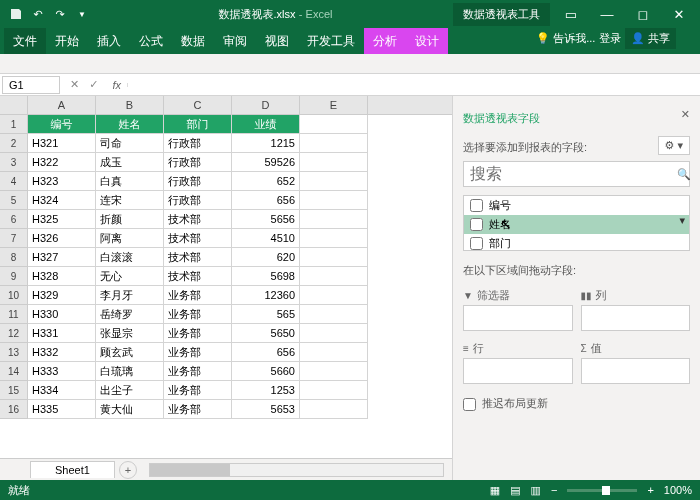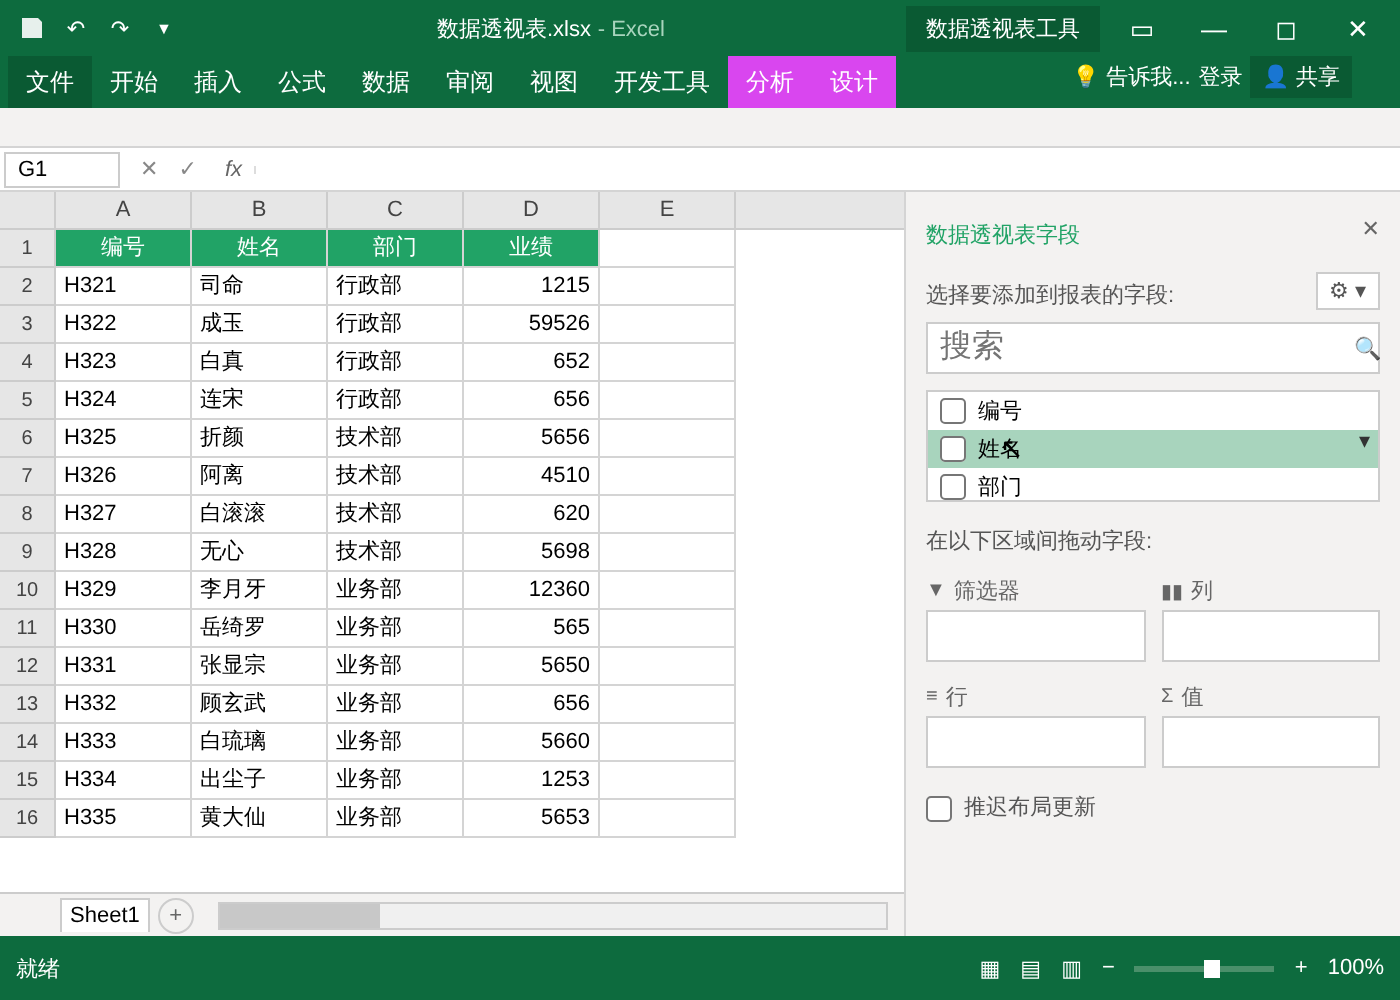--- a/index.html
+++ b/index.html
@@ -31,21 +31,21 @@
 .col-headers{display:flex;background:#e6e6e6;border-bottom:1px solid #ccc}
 .corner{width:28px;height:18px;border-right:1px solid #ccc;background:#e6e6e6}
 .ch{width:68px;height:18px;border-right:1px solid #ccc;text-align:center;line-height:18px;color:#444;background:#e6e6e6}
 .rows{overflow-y:auto;flex:1}
 .row{display:flex;height:19px}
 .rh{width:28px;background:#e6e6e6;border-right:1px solid #ccc;border-bottom:1px solid #ccc;text-align:center;line-height:19px;color:#444;font-size:10px}
 .cell{width:68px;border-right:1px solid #d4d4d4;border-bottom:1px solid #d4d4d4;padding:0 4px;line-height:19px;overflow:hidden;white-space:nowrap}
 .hdr-cell{background:#21a366;color:#fff;text-align:center;font-weight:400}
 .cell.num{text-align:right}
 .sheet-tabs{height:22px;background:#f3f2f1;border-top:1px solid #ccc;display:flex;align-items:center;padding-left:30px;gap:4px}
-.sheet-tab{background:#fff;border:1px solid #ccc;border-bottom:none;padding:2px 4px;font-size:11px}
+.sheet-tab{background:#fff;border:1px solid #ccc;border-bottom:none;padding:2px 24px;font-size:11px}
 .add-sheet{width:18px;height:18px;border:1px solid #ccc;border-radius:50%;text-align:center;line-height:16px;cursor:pointer;color:#666}
 .hscroll{flex:1;margin:0 8px;height:14px;background:#f0f0f0;border:1px solid #ccc;position:relative}
 .hscroll-thumb{position:absolute;left:0;width:80px;height:100%;background:#c8c8c8}
 .pane{width:248px;background:#f3f2f1;border-left:1px solid #d4d4d4;display:flex;flex-direction:column;padding:8px 10px}
 .pane-title{font-size:16px;color:#21a366;padding:4px 0 10px}
 .pane-close{float:right;cursor:pointer;color:#666}
 .pane-sub{color:#555;margin-bottom:6px;display:flex;justify-content:space-between;align-items:flex-end}
 .gear{border:1px solid #ccc;padding:2px 6px;cursor:pointer;background:#fff}
 .search-box{border:1px solid #ccc;background:#fff;padding:3px 6px;display:flex;align-items:center;margin-bottom:8px}
 .search-box input{border:none;flex:1;outline:none;font-size:16px}
@@ -54,21 +54,21 @@
 .field-item.sel{background:#a8d4bd}
 .field-item input{cursor:pointer}
 .cursor-drag{position:absolute;left:36px;top:20px;font-size:14px;pointer-events:none}
 .drop-dd{position:absolute;right:4px;top:18px;color:#333}
 .areas-label{margin:12px 0 8px;color:#555}
 .areas{display:grid;grid-template-columns:1fr 1fr;gap:8px}
 .area-box{}
 .area-hdr{color:#666;font-size:10px;padding:2px 0;display:flex;align-items:center;gap:4px}
 .area-body{background:#fff;border:1px solid #ccc;height:26px}
 .defer{margin-top:12px;display:flex;align-items:flex-end;gap:6px;color:#555}
-.statusbar{height:32px;background:#0d6b3e;color:#fff;display:flex;align-items:center;padding:0 8px;font-size:11px}
+.statusbar{height:20px;background:#0d6b3e;color:#fff;display:flex;align-items:center;padding:0 8px;font-size:11px}
 .sb-right{margin-left:auto;display:flex;align-items:center;gap:10px}
 .zoom-slider{width:70px;height:3px;background:#4a8f6a;position:relative}
 .zoom-thumb{position:absolute;left:50%;top:-3px;width:8px;height:9px;background:#fff}
 svg{display:block}
 </style>
 </head>
 <body>
 
 <div class="titlebar">
   <div class="qat">

